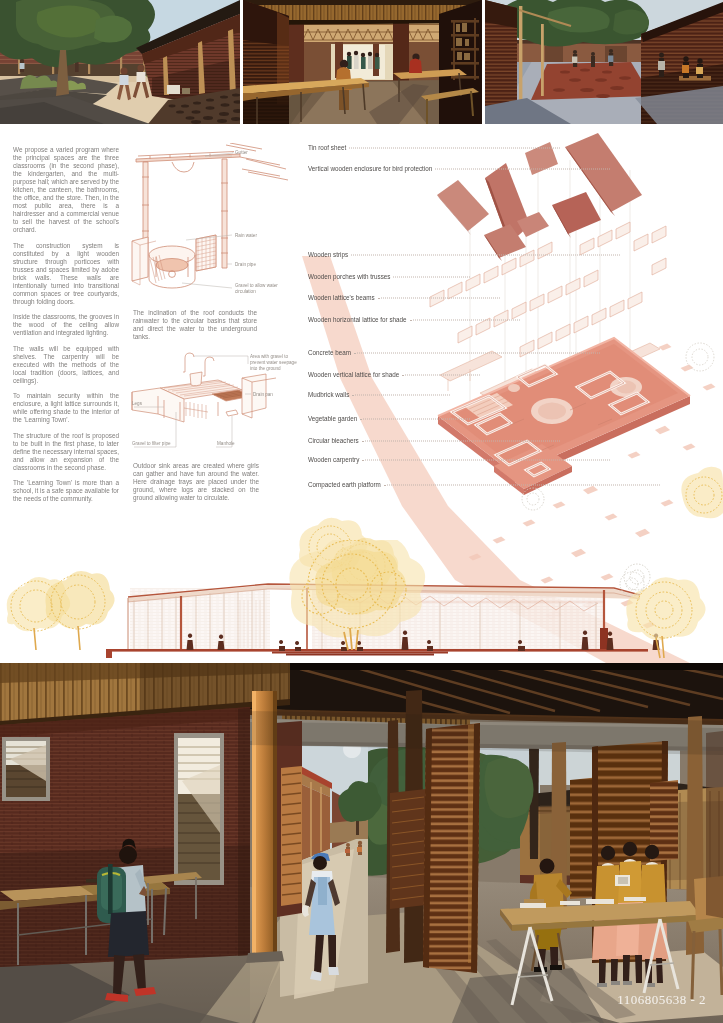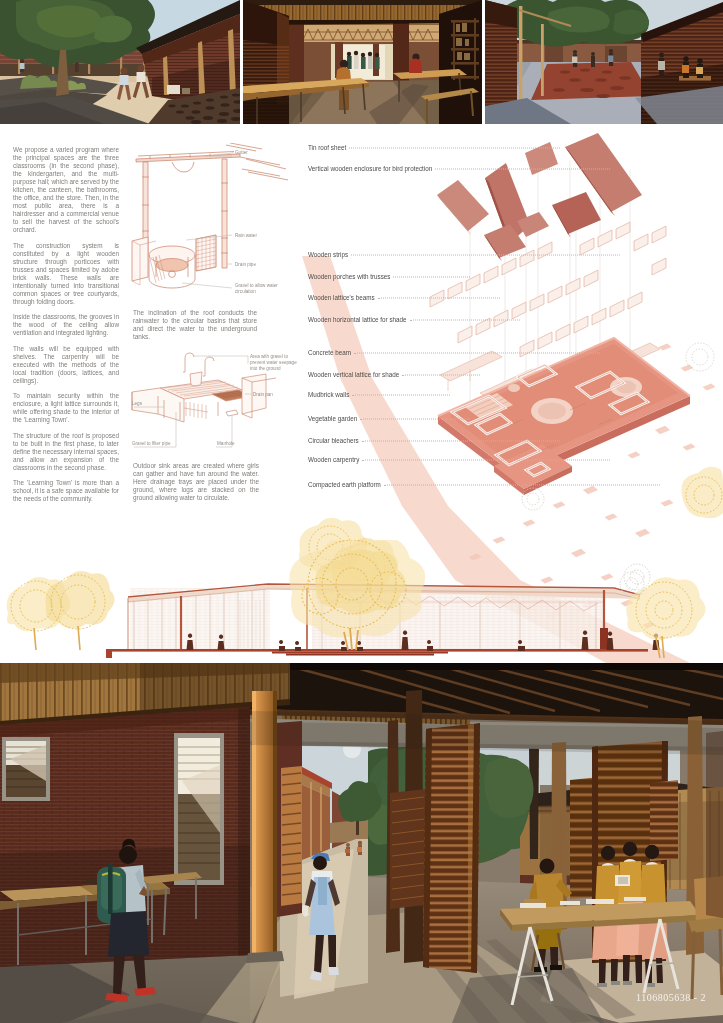--- a/index.html
+++ b/index.html
@@ -4,21 +4,21 @@
 <style>
 *{margin:0;padding:0;box-sizing:border-box}
 body{background:#fff}
 #board{position:relative;width:723px;height:1023px;overflow:hidden;background:#fff;font-family:"Liberation Sans",sans-serif}
 .abs{position:absolute}
 .body-text{position:absolute;color:#817f7d;font-size:6.4px;line-height:8px;text-align:justify}
 .body-text p{margin-bottom:7.5px}
 .cap{position:absolute;color:#817f7d;font-size:6.4px;line-height:8px;text-align:justify}
 .axlab{position:absolute;display:flex;align-items:baseline;color:#4f4c4a;font-size:6.3px;line-height:7px;white-space:nowrap}
 .axlab .ld{flex:1;border-top:1px dotted #c2b4ac;margin-left:3px;transform:translateY(-1.5px)}
-#sheetnum{position:absolute;right:17px;top:992px;color:#f5f2ee;font-family:"Liberation Serif",serif;font-size:10px;letter-spacing:0.5px}
+#sheetnum{position:absolute;right:17px;top:992px;color:#f5f2ee;font-family:"Liberation Serif",serif;font-size:13px;letter-spacing:0.5px}
 </style>
 </head>
 <body>
 <div id="board">
 
 <svg class="abs" style="left:0;top:0" width="240" height="124" viewBox="0 0 240 124">
 <defs>
 <pattern id="p1slat" width="8" height="3" patternUnits="userSpaceOnUse">
 <rect width="8" height="3" fill="#6e382a"></rect>
           <rect y="2.2" width="8" height="0.8" fill="#4a2517"></rect>

